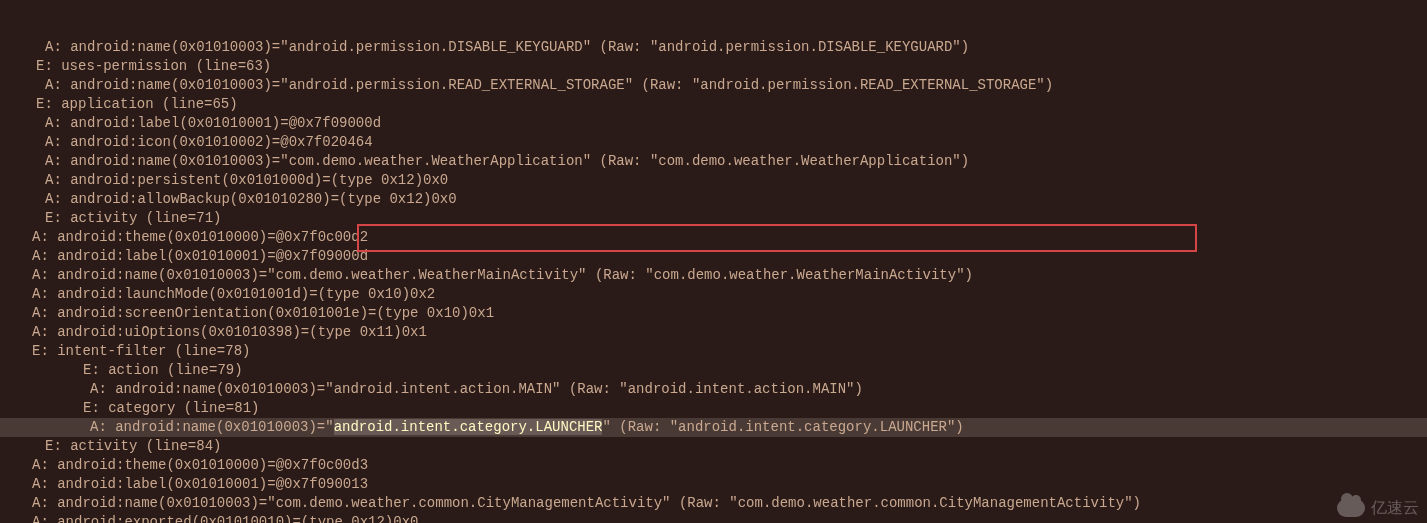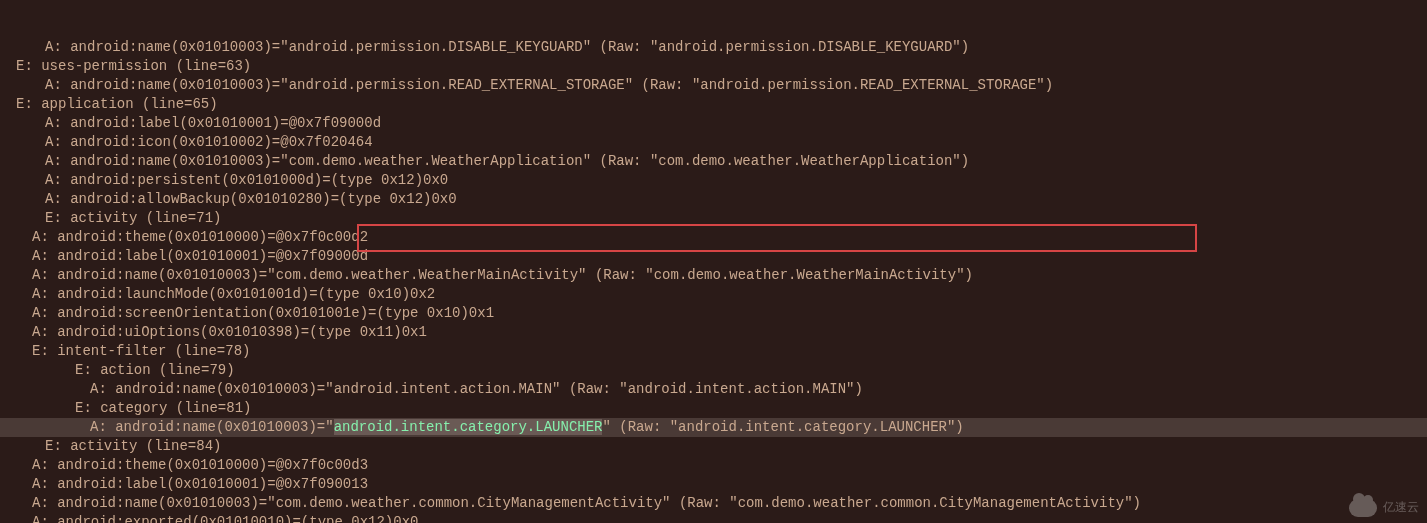--- a/index.html
+++ b/index.html
@@ -1,26 +1,26 @@
 <!DOCTYPE html>
 <html><head>
 <meta charset="utf-8">
 <style>
   html,body{margin:0;padding:0;background:#2b1b18;color:#c9a88f;font-family:Consolas,"Courier New",monospace;font-size:14px;line-height:19px;width:1427px;height:523px;overflow:hidden;}
   .terminal{padding:0 0 0 0;white-space:pre;position:relative;width:1427px;height:523px;}
   .line{display:block;}
-  .ind1{padding-left:16px;}
+  .ind1{padding-left:36px;}
   .ind2{padding-left:45px;}
   .ind3{padding-left:32px;}
-  .ind4{padding-left:75px;}
+  .ind4{padding-left:75px;margin-left:8px;}
   .ind5{padding-left:90px;}
   .sel-line{background:#4a3a36;}
-  .sel-text{background:#6a5a55;color:#86efac;}
+  .sel-text{background:#6a5a55;color:#fef9c3;}
   .hl-box{position:absolute;border:2px solid #d64545;background:transparent;pointer-events:none;}
-  .watermark{position:absolute;right:8px;bottom:6px;opacity:.28;display:flex;align-items:center;gap:6px;color:#fff;font-family:Arial,sans-serif;font-size:12px;}
+  .watermark{position:absolute;right:8px;bottom:6px;opacity:.28;display:flex;align-items:center;gap:6px;color:#fff;font-family:Arial,sans-serif;font-size:16px;}
   .wm-cloud{width:28px;height:18px;border-radius:10px;background:#fff;position:relative;}
   .wm-cloud::before{content:"";position:absolute;left:4px;top:-6px;width:12px;height:12px;border-radius:50%;background:#fff;}
   .wm-cloud::after{content:"";position:absolute;right:4px;top:-4px;width:10px;height:10px;border-radius:50%;background:#fff;}
 </style>
 </head>
 <body>
 
 <div class="terminal">
   <div id="lines-container"><div class="line ind2">A: android:name(0x01010003)="android.permission.DISABLE_KEYGUARD" (Raw: "android.permission.DISABLE_KEYGUARD")</div><div class="line ind1">E: uses-permission (line=63)</div><div class="line ind2">A: android:name(0x01010003)="android.permission.READ_EXTERNAL_STORAGE" (Raw: "android.permission.READ_EXTERNAL_STORAGE")</div><div class="line ind1">E: application (line=65)</div><div class="line ind2">A: android:label(0x01010001)=@0x7f09000d</div><div class="line ind2">A: android:icon(0x01010002)=@0x7f020464</div><div class="line ind2">A: android:name(0x01010003)="com.demo.weather.WeatherApplication" (Raw: "com.demo.weather.WeatherApplication")</div><div class="line ind2">A: android:persistent(0x0101000d)=(type 0x12)0x0</div><div class="line ind2">A: android:allowBackup(0x01010280)=(type 0x12)0x0</div><div class="line ind2">E: activity (line=71)</div><div class="line ind3">A: android:theme(0x01010000)=@0x7f0c00d2</div><div class="line ind3">A: android:label(0x01010001)=@0x7f09000d</div><div class="line ind3">A: android:name(0x01010003)="com.demo.weather.WeatherMainActivity" (Raw: "com.demo.weather.WeatherMainActivity")</div><div class="line ind3">A: android:launchMode(0x0101001d)=(type 0x10)0x2</div><div class="line ind3">A: android:screenOrientation(0x0101001e)=(type 0x10)0x1</div><div class="line ind3">A: android:uiOptions(0x01010398)=(type 0x11)0x1</div><div class="line ind3">E: intent-filter (line=78)</div><div class="line ind4">E: action (line=79)</div><div class="line ind5">A: android:name(0x01010003)="android.intent.action.MAIN" (Raw: "android.intent.action.MAIN")</div><div class="line ind4">E: category (line=81)</div><div class="line ind5 sel-line"><span>A: android:name(0x01010003)="</span><span class="sel-text">android.intent.category.LAUNCHER</span><span>" (Raw: "android.intent.category.LAUNCHER")</span></div><div class="line ind2">E: activity (line=84)</div><div class="line ind3">A: android:theme(0x01010000)=@0x7f0c00d3</div><div class="line ind3">A: android:label(0x01010001)=@0x7f090013</div><div class="line ind3">A: android:name(0x01010003)="com.demo.weather.common.CityManagementActivity" (Raw: "com.demo.weather.common.CityManagementActivity")</div><div class="line ind3">A: android:exported(0x01010010)=(type 0x12)0x0</div></div>
   <div class="hl-box" id="hlbox" style="left: 357px; top: 224px; width: 836px; height: 24px;"></div>

